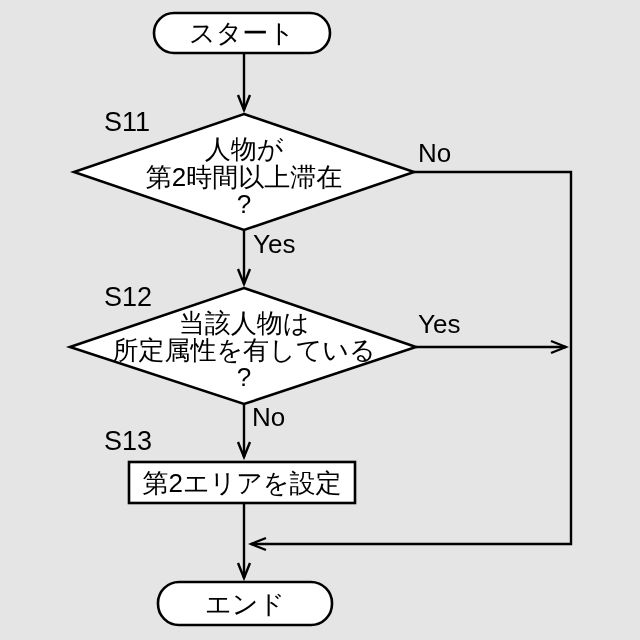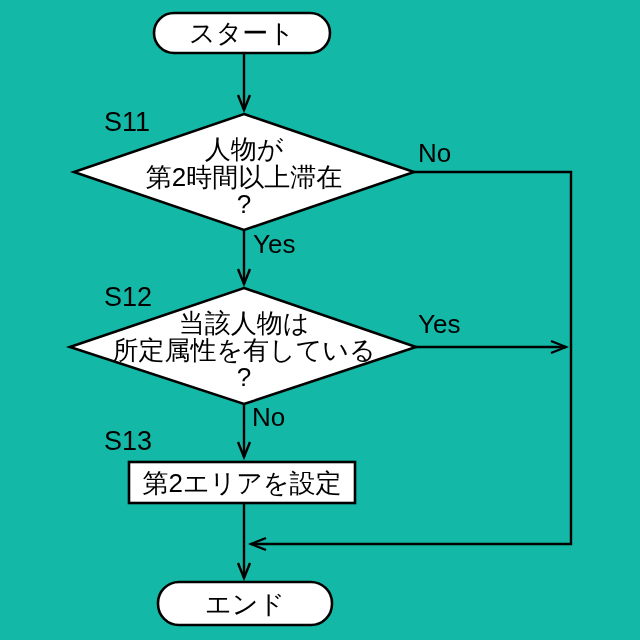--- a/index.html
+++ b/index.html
@@ -4,21 +4,21 @@
 <style>
   html, body {
     margin: 0;
     padding: 0;
     background: #ffffff;
   }
   .stage {
     position: relative;
     width: 640px;
     height: 640px;
-    background: #14b8a6;
+    background: #e5e5e5;
     font-family: "Liberation Sans", sans-serif;
     overflow: hidden;
   }
   svg { display: block; }
   .edge {
     fill: none;
     stroke: #000000;
     stroke-width: 2.4;
   }
   .node {

